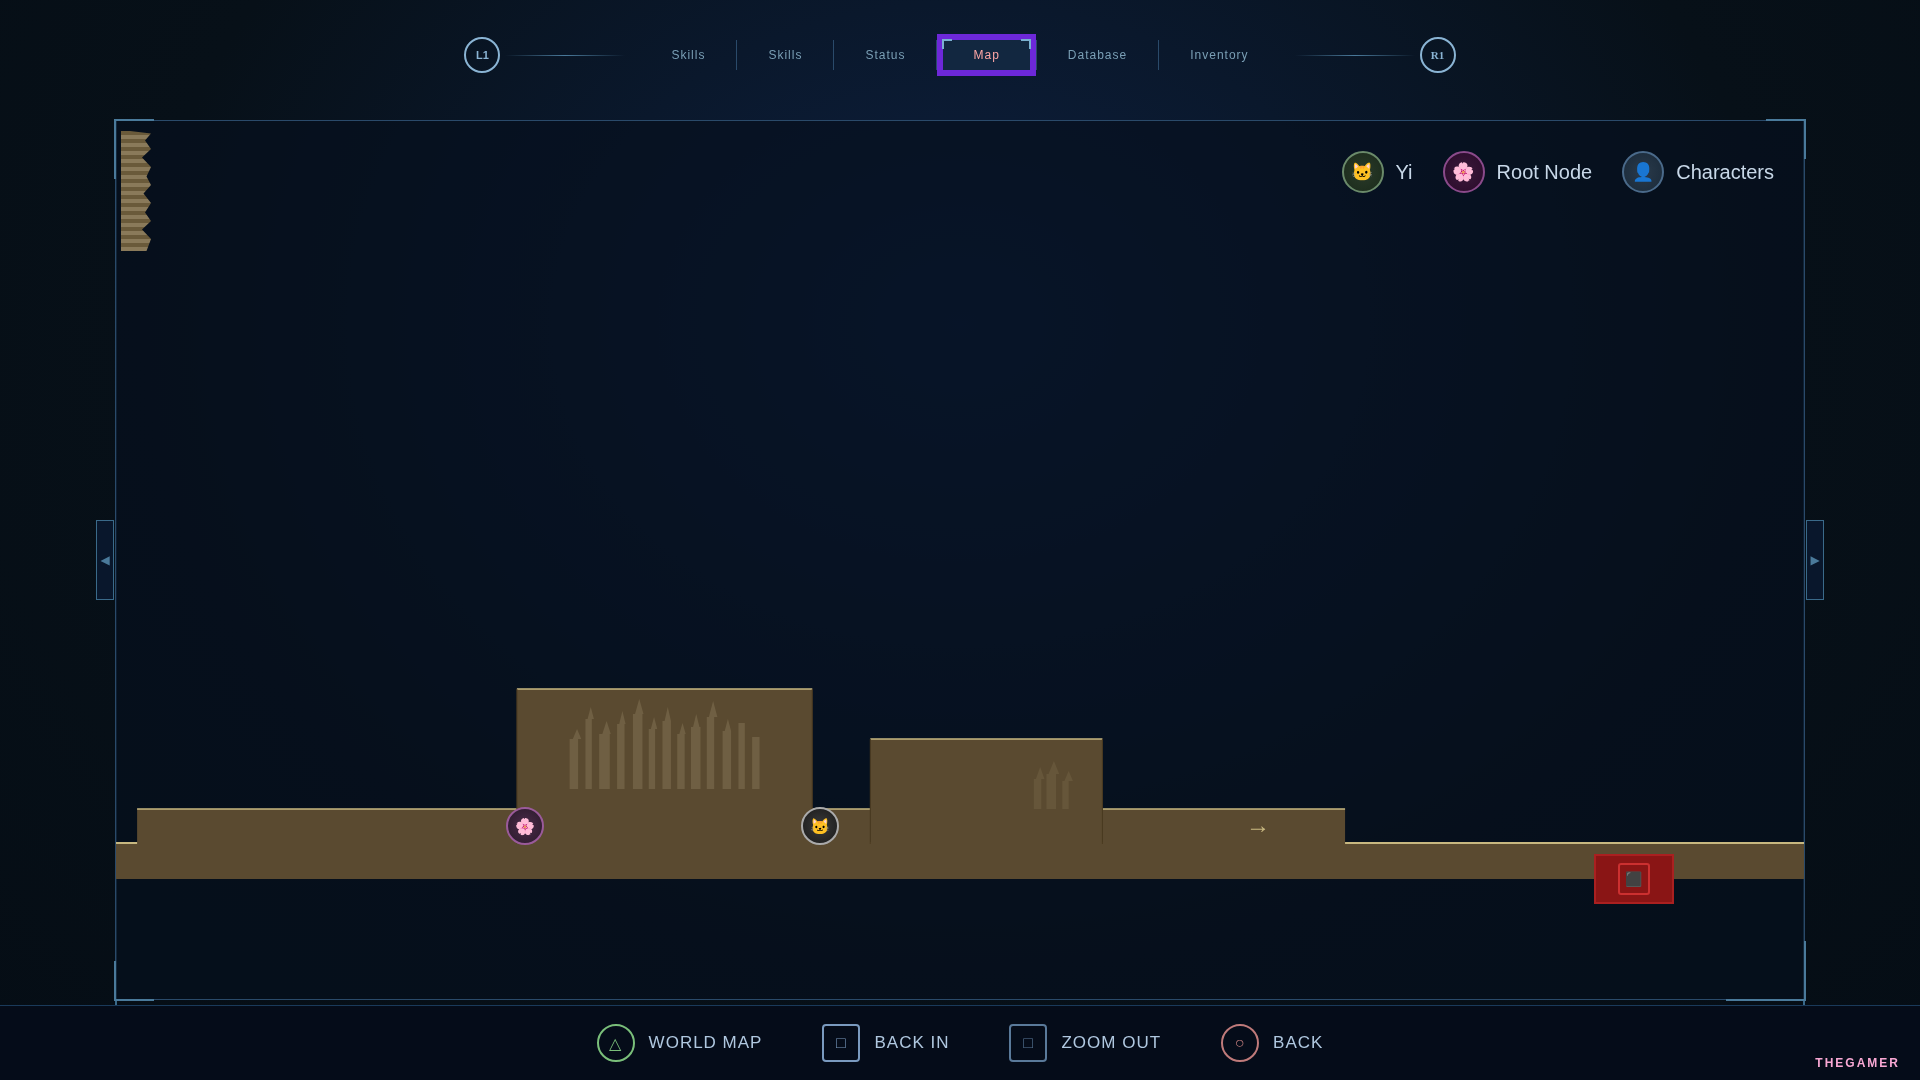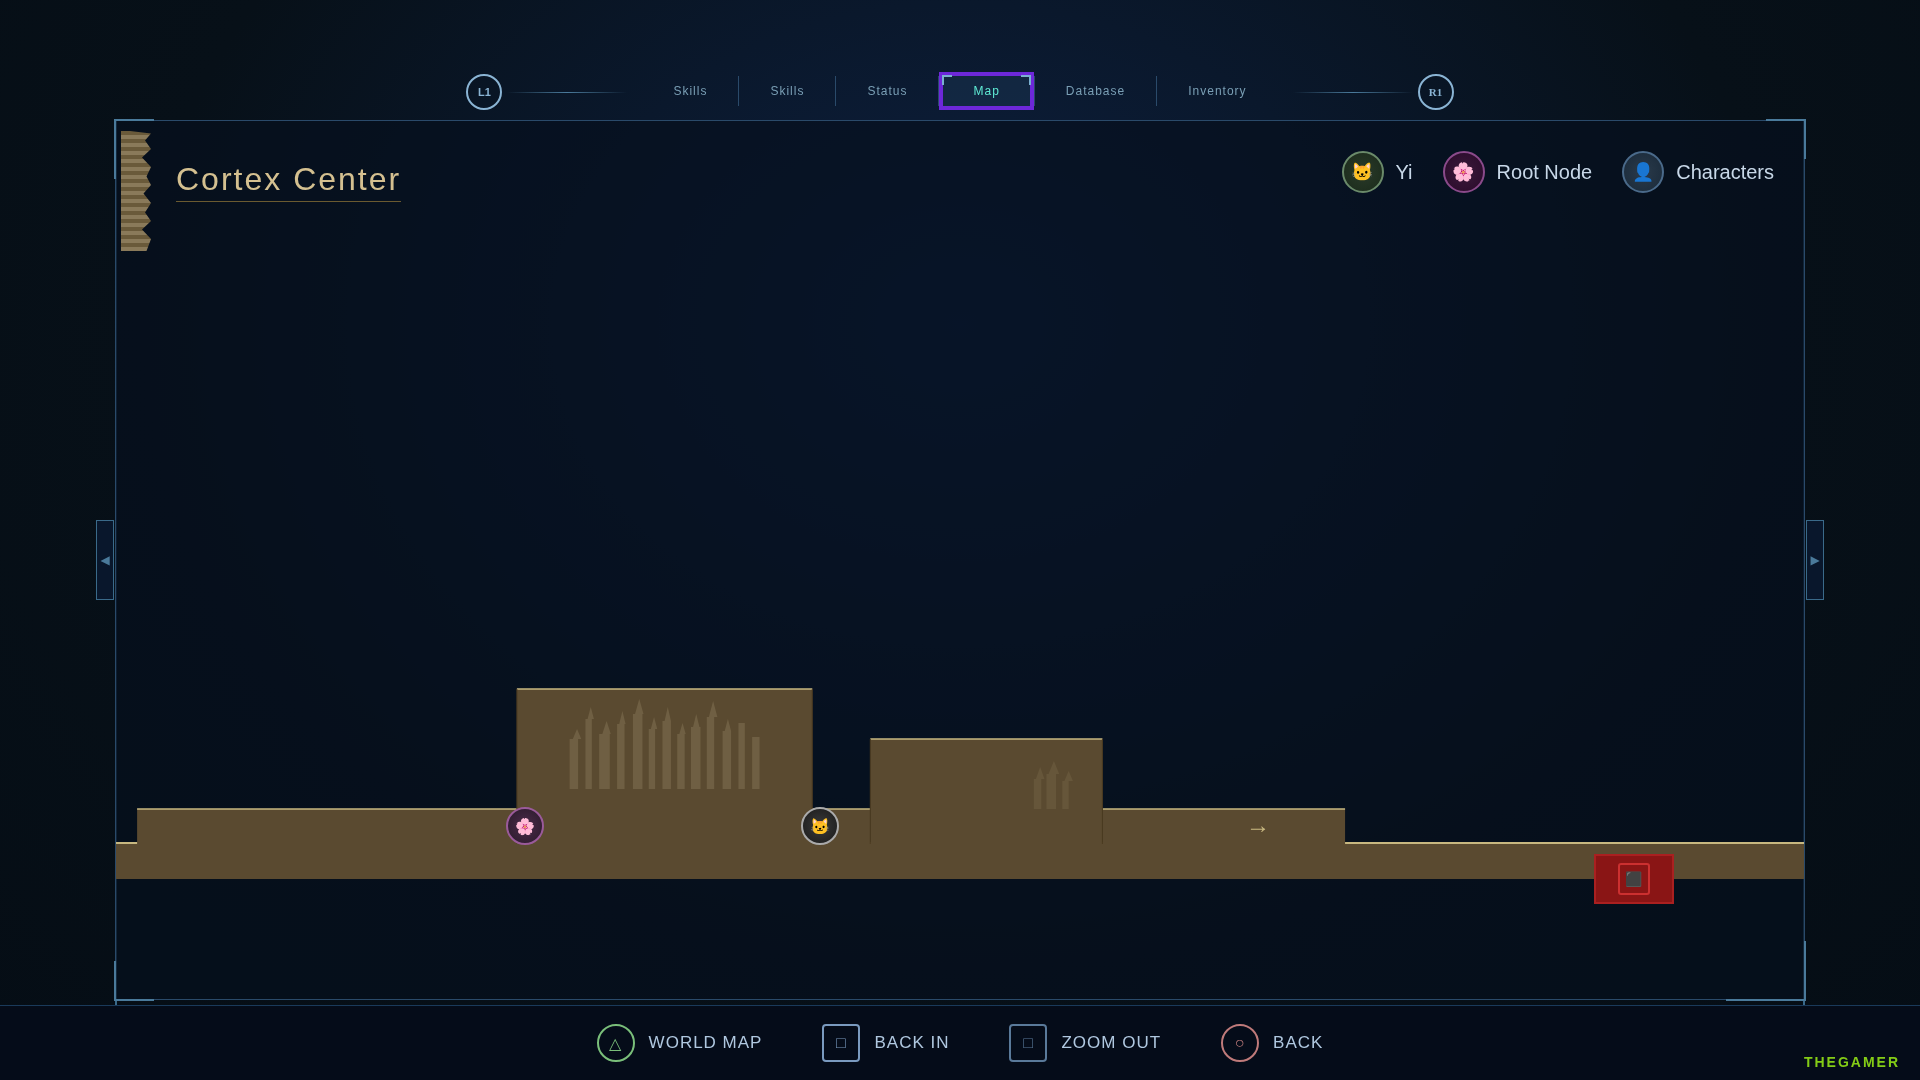--- a/index.html
+++ b/index.html
@@ -22,21 +22,21 @@
     }
 
     
     .nav-bar {
       position: absolute;
       top: 0;
       left: 0;
       right: 0;
       height: 110px;
       display: flex;
-      align-items: flex-end;
+      align-items: center;
       justify-content: center;
       z-index: 10;
     }
 
     .nav-tabs {
       display: flex;
       align-items: center;
       gap: 0;
       position: relative;
     }
@@ -81,22 +81,22 @@
       font-weight: 400;
       letter-spacing: 1px;
       cursor: pointer;
       position: relative;
       border: 1px solid transparent;
       transition: all 0.2s;
       white-space: nowrap;
     }
 
     .nav-tab.active {
-      color: #5eead4;
-      border: 4px solid #6d28d9;
+      color: #fca5a5;
+      border: 6px solid #6d28d9;
       background: rgba(30, 60, 90, 0.4);
     }
 
     .nav-tab.active::before,
     .nav-tab.active::after {
       content: '';
       position: absolute;
       top: -1px;
       width: 8px;
       height: 8px;
@@ -392,22 +392,22 @@
     .action-icon.circle {
       border-color: #bf7a7a;
       color: #bf7a7a;
     }
 
     
     .watermark {
       position: absolute;
       bottom: 10px;
       right: 20px;
-      color: #84cc16;
-      font-size: 14px;
+      color: #f9a8d4;
+      font-size: 12px;
       font-weight: bold;
       letter-spacing: 2px;
       z-index: 20;
     }
 
     
     .back-btn {
       position: absolute;
       bottom: 95px;
       right: 130px;
@@ -506,21 +506,20 @@
   <div class="side-handle-right">
     <span style="color:#4a7a9b; font-size:12px;">▶</span>
   </div>
 
   <div class="torn-edge">
     <div class="torn-edge-inner"></div>
   </div>
 
   <div class="map-inner">
 
-    <div class="location-title">Cortex Center</div>
 
     <div class="legend-bar">
       <div class="legend-item">
         <div class="legend-icon yi">🐱</div>
         <span>Yi</span>
       </div>
       <div class="legend-item">
         <div class="legend-icon rootnode">🌸</div>
         <span>Root Node</span>
       </div>

